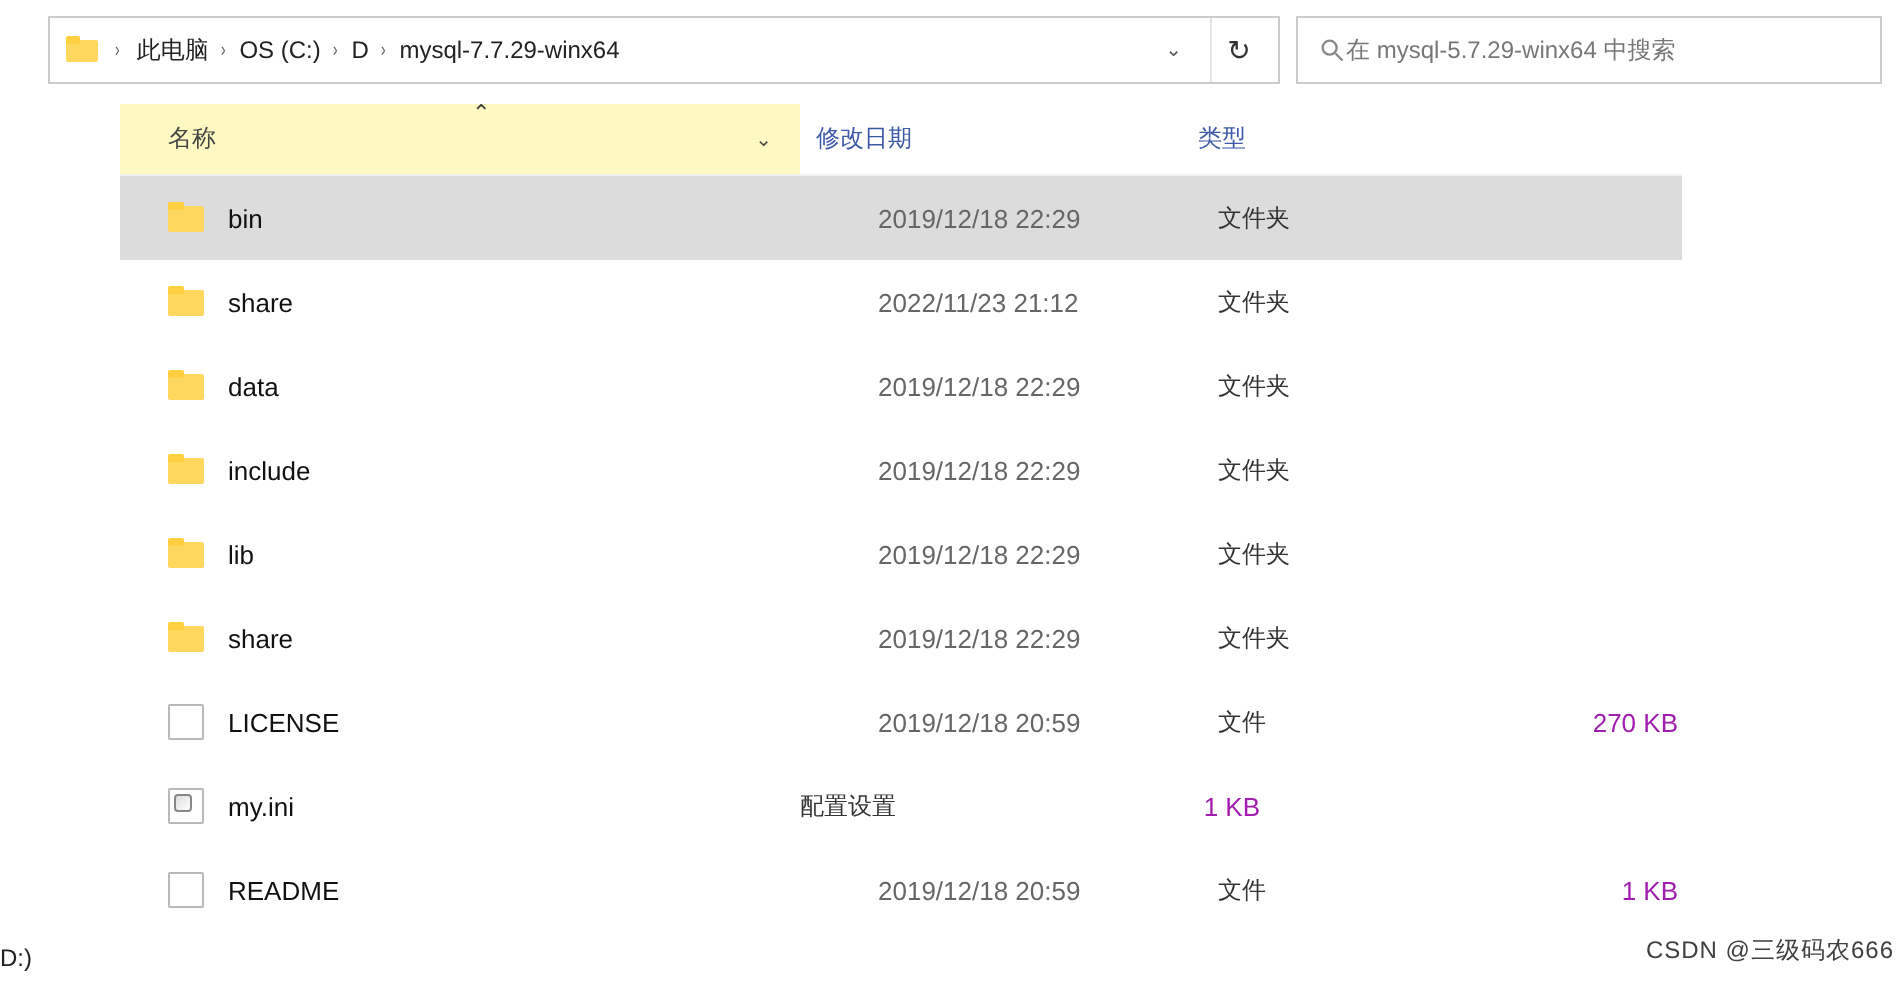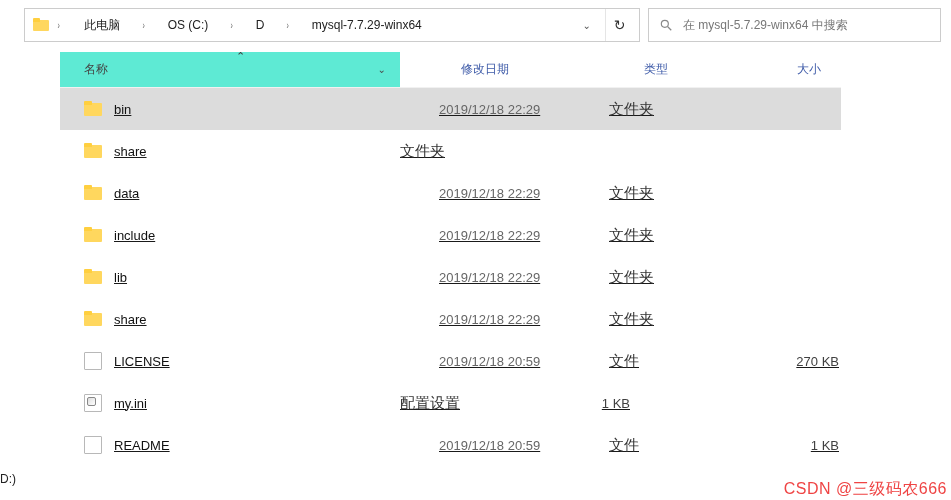--- a/index.html
+++ b/index.html
@@ -3,58 +3,58 @@
 <meta charset="utf-8">
 <style>
   * { box-sizing: border-box; }
   html,body { margin:0; padding:0; font-family: "Microsoft YaHei", "Segoe UI", sans-serif; font-size:12px; color:#1a1a1a; background:#fff; }
   .root { width:951px; height:500px; position:relative; overflow:hidden; background:#fff; }
 
   
   .topbar { display:flex; align-items:center; padding:8px 10px 10px 24px; gap:8px; }
   .addr { flex:0 0 616px; height:34px; border:1px solid #cccccc; display:flex; align-items:center; padding:0 6px 0 8px; gap:6px; background:#fff; }
   .crumbs { display:flex; align-items:center; gap:4px; flex:1; min-width:0; overflow:hidden; }
-  .crumb { display:flex; align-items:center; gap:20px; white-space:nowrap; font-size:12px; color:#222;margin-left:16px; }
+  .crumb { display:flex; align-items:center; gap:4px; white-space:nowrap; font-size:12px; color:#222; }
   .chev { color:#666; font-size:10px; padding:0 2px; display:inline-block; transform:scaleX(.7);} 
   .folder-icon { width:16px; height:14px; position:relative; }
   .folder-icon::before { content:""; position:absolute; top:2px; left:0; width:16px; height:11px; background:#ffd75e; border-radius:1px; }
   .folder-icon::after { content:""; position:absolute; top:0; left:0; width:7px; height:4px; background:#ffcf3f; border-radius:1px 1px 0 0; }
   .addr-dd { color:#555; font-size:10px; padding:0 8px; }
   .addr-refresh { width:28px; text-align:center; color:#333; font-size:14px; border-left:1px solid #e5e5e5; height:100%; display:flex; align-items:center; justify-content:center; }
-  .search { flex:1; height:34px; border:1px solid #cccccc; display:flex; align-items:center; padding:0 10px; gap:10px; color:#888; }
+  .search { flex:1; height:34px; border:1px solid #cccccc; display:flex; align-items:center; padding:0 10px; color:#888; }
   .search svg { width:14px; height:14px; }
   .search-text { color:#777; font-size:12px; }
 
   
   .content { position:relative; padding-left:60px; padding-right:110px; }
   .headers { display:flex; align-items:center; height:36px; border-bottom:1px solid #f1f1f1; font-size:12px; color:#444; }
-  .col-name { flex:0 0 340px; display:flex; align-items:center; background:#5eead4; height:100%; padding-left:24px; gap:150px;}
+  .col-name { flex:0 0 340px; display:flex; align-items:center; background:#fef9c3; height:100%; padding-left:24px; gap:150px;}
   .col-name-inner { display:flex; align-items:center; justify-content:space-between; width:100%; padding-right:10px; }
   .sort-caret { font-size:10px; color:#4a4a4a; margin-left:auto; margin-right:4px; }
   .up-caret { position:absolute; left:236px; top:-2px; font-size:11px; color:#3a3a3a; }
-  .hdr { padding:0 8px; color:#3d5aa8;text-align:center; }
+  .hdr { padding:0 8px; color:#3d5aa8; }
   .col-date { flex:0 0 170px; color:#3d5aa8;}
   .col-type { flex:0 0 130px; color:#3d5aa8;margin-left:21px;}
   .col-size { flex:0 0 120px; text-align:right; color:#3d5aa8; padding-right:20px;}
-  .row { display:flex; align-items:center; height:42px; font-size:13px;text-decoration:underline; }
+  .row { display:flex; align-items:center; height:42px; font-size:13px; }
   .row.selected { background:#dcdcdc; }
   .cell-name { flex:0 0 340px; display:flex; align-items:center; gap:12px; padding-left:24px; color:#111; }
   .cell-date { flex:0 0 170px; color:#666; font-size:13px;margin-left:39px; }
-  .cell-type { flex:0 0 130px; color:#333; font-size:15px; }
-  .cell-size { flex:0 0 120px; text-align:right; color:#404040; font-size:13px; padding-right:20px; }
+  .cell-type { flex:0 0 130px; color:#333; font-size:12px; }
+  .cell-size { flex:0 0 120px; text-align:right; color:#a21caf; font-size:13px; padding-right:20px; }
 
   .ficon { width:18px; height:16px; position:relative; flex:0 0 18px; }
   .ficon.folder::before { content:""; position:absolute; top:2px; left:0; width:18px; height:13px; background:#ffd75e; border-radius:1px; }
   .ficon.folder::after { content:""; position:absolute; top:0; left:0; width:8px; height:4px; background:#ffcf3f; border-radius:1px 1px 0 0; }
   .ficon.file { border:1px solid #b8b8b8; border-radius:1px; background:#fff; height:18px; width:15px; }
   .ficon.ini { border:1px solid #b8b8b8; border-radius:1px; background:#fff; height:18px; width:15px; }
   .ficon.ini::after { content:""; position:absolute; left:2px; top:2px; width:7px; height:7px; border:1px solid #888; border-radius:2px; background:linear-gradient(135deg,#ddd,#fff);} 
 
   .sidebar-hint { position:absolute; left:0; bottom:14px; font-size:12px; color:#222; }
-  .watermark { position:absolute; right:4px; bottom:0; font-size:16px; color:#ef4444; letter-spacing:.5px; }
+  .watermark { position:absolute; right:4px; bottom:16px; font-size:12px; color:#404040; letter-spacing:.5px; }
 </style>
 </head>
 <body>
 <div class="root">
 
 <div class="topbar">
   <div class="addr">
     <span class="folder-icon"></span>
     <span class="chev">›</span>
     <div class="crumbs">
@@ -90,37 +90,37 @@
   <span class="up-caret">⌃</span>
   <div class="headers">
     <div class="col-name">
       <div class="col-name-inner">
             <span>名称</span>
             <span class="sort-caret">⌄</span>
           </div>
     </div>
     <div class="hdr col-date">修改日期</div>
     <div class="hdr col-type">类型</div>
-    <div class="hdr col-size">大小</div>
   </div>
   <div id="rows">
         <div class="row selected">
           <div class="cell-name">
             <span class="ficon folder"></span>
             <span>bin</span>
           </div>
           <div class="cell-date">2019/12/18 22:29</div>
           <div class="cell-type">文件夹</div>
           <div class="cell-size"></div>
         </div>
         <div class="row">
           <div class="cell-name">
             <span class="ficon folder"></span>
             <span>share</span>
           </div>
+          <div class="cell-date">2022/11/23 21:12</div>
           <div class="cell-type">文件夹</div>
           <div class="cell-size"></div>
         </div>
         <div class="row">
           <div class="cell-name">
             <span class="ficon folder"></span>
             <span>data</span>
           </div>
           <div class="cell-date">2019/12/18 22:29</div>
           <div class="cell-type">文件夹</div>

